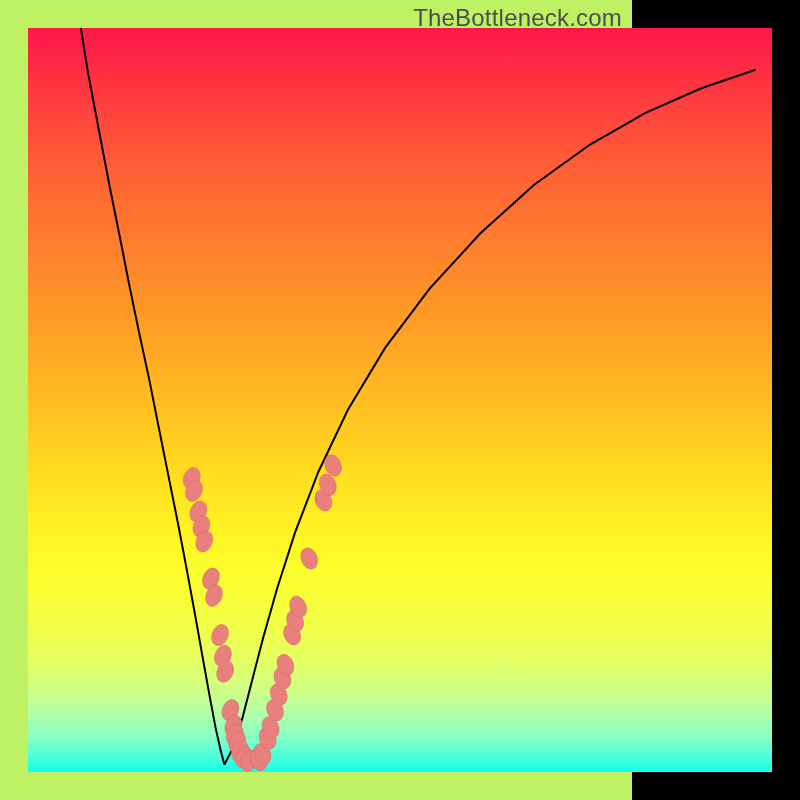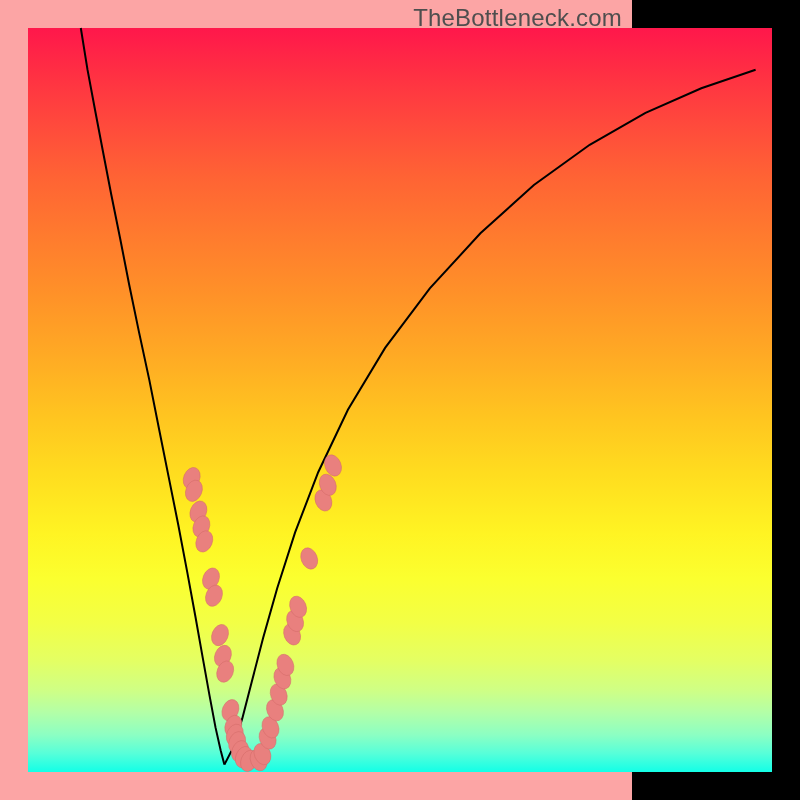--- a/index.html
+++ b/index.html
@@ -1,16 +1,16 @@
 <!DOCTYPE html>
 <html><head>
 <meta charset="utf-8">
 <style>
 html,body{margin:0;padding:0;width:800px;height:800px;overflow:hidden;background:#000;font-family:Arial,Helvetica,sans-serif}
-#stage{position:relative;width:632px;height:800px;background:#fca5a5}
+#stage{position:relative;width:632px;height:800px;background:#bef264}
 #plot-area{position:absolute;left:28px;top:28px;width:744px;height:744px;
   background:linear-gradient(to bottom,
     #ff174b 0%,
     #ff2f43 6%,
     #ff4a3c 13%,
     #ff6334 20%,
     #ff7b2e 28%,
     #ff9228 36%,
     #ffaa24 44%,
     #ffc420 52%,

